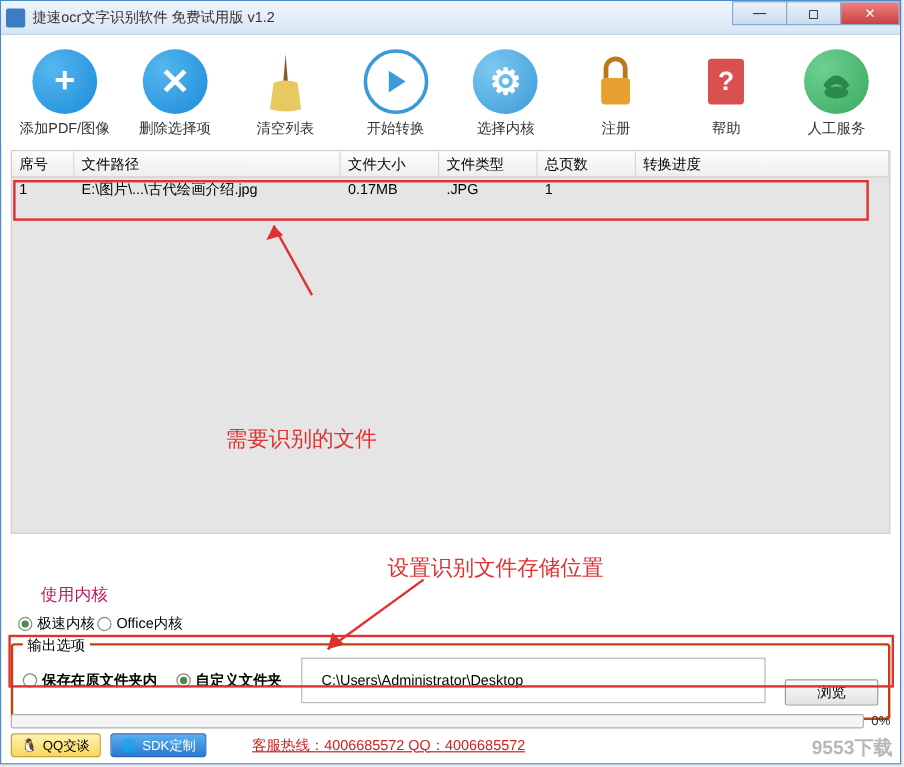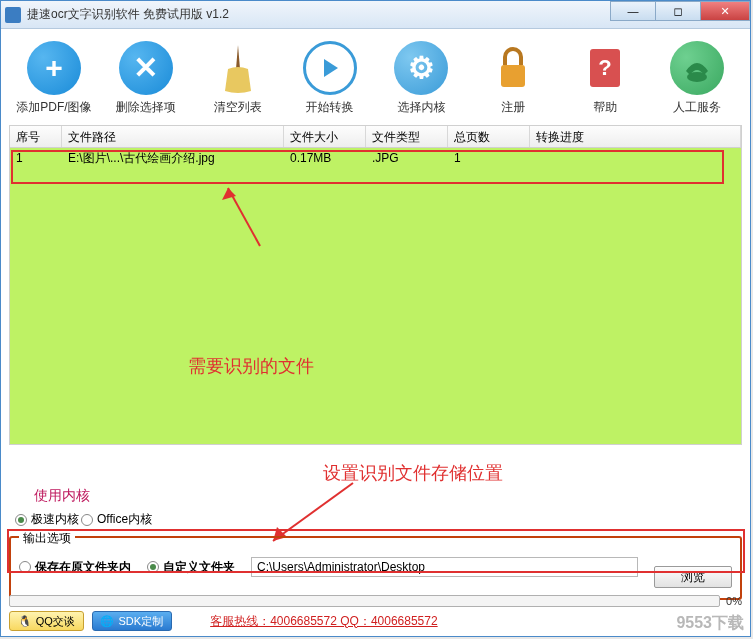--- a/index.html
+++ b/index.html
@@ -18,21 +18,21 @@
 
 .toolbar { height: 92px; background: #fff; display: flex; align-items: center; padding: 6px 8px 0 8px; gap: 2px; }
 .tool { width: 90px; display: flex; flex-direction: column; align-items: center; gap: 4px; cursor: pointer; }
 .tool-icon { width: 54px; height: 54px; border-radius: 50%; display: flex; align-items: center; justify-content: center; }
 .tool-label { font-size: 12px; color: #333; }
 .ic-blue { background: radial-gradient(circle at 30% 30%, #56b6f0, #1a8bd8); }
 .ic-gear { background: radial-gradient(circle at 30% 30%, #7ec8f0, #3a9bd8); }
 .ic-phone { background: radial-gradient(circle at 30% 30%, #6ed090, #3aa860); }
 .ic-text { color:#fff; font-size: 30px; font-weight: bold; }
 
-.table-area { margin: 4px 8px; border: 1px solid #d0d0d0; height: 320px; background: #bef264; position: relative; }
+.table-area { margin: 4px 8px; border: 1px solid #d0d0d0; height: 320px; background: #e5e5e5; position: relative; }
 .thead { display: flex; background: linear-gradient(#fdfdfd,#eee); border-bottom: 1px solid #d0d0d0; height: 22px; font-size: 12px; }
 .th { padding: 3px 6px; border-right: 1px solid #d8d8d8; }
 .th1 { width: 52px; }
 .th2 { width: 222px; }
 .th3 { width: 82px; }
 .th4 { width: 82px; }
 .th5 { width: 82px; }
 .th6 { flex: 1; }
 .trow { display: flex; font-size: 12px; height: 20px; align-items: center; }
 .td { padding: 2px 6px; }
@@ -41,21 +41,21 @@
 .annot1 { position: absolute; left: 178px; top: 228px; font-size: 18px; color: #e03030; pointer-events: none; font-family: Liberation Serif, serif; }
 
 .bottom-panel { position: absolute; left: 8px; right: 8px; bottom: 36px; }
 .group-label { font-size: 14px; color: #be185d; margin-bottom: 4px; margin-left: 25px; }
 .kernel-row { display: flex; align-items: center; gap: 2px; font-size: 12px; padding: 2px 6px 8px 6px; }
 .radio { width: 12px; height: 12px; border: 1px solid #888; border-radius: 50%; display: inline-flex; align-items: center; justify-content: center; margin-right: 4px; background:#fff; }
 .radio.checked::after { content:""; width:6px; height:6px; background:#4a8a4a; border-radius:50%; display:block; }
 .output-group { border: 2px solid #c2410c; border-radius: 3px; padding: 8px 8px 10px 8px; position: relative; }
 .output-legend { position: absolute; top: -8px; left: 8px; background: #fff; padding: 0 4px; font-size: 12px; }
 .output-row { display: flex; align-items: center; gap: 16px; font-size: 12px; }
-.path-input { flex: 1; height: 20px; border: 1px solid #b8b8b8; padding: 2px 5px; font-size: 12px; background: #fff; }
+.path-input { flex: 1; height: 38px; border: 1px solid #b8b8b8; padding: 2px 16px; font-size: 12px; background: #fff; }
 .browse-btn { width: 78px; height: 22px; border: 1px solid #9a9a9a; background: linear-gradient(#fdfdfd,#e2e2e2); font-size: 12px; border-radius: 2px; margin-top: 20px; }
 .redbox2 { position: absolute; border: 2px solid #e03030; pointer-events: none; }
 .annot2 { position: absolute; font-size: 18px; color: #e03030; pointer-events: none; }
 
 .progress { position: absolute; left: 8px; right: 8px; bottom: 28px; height: 14px; display: flex; align-items: center; gap: 6px; }
 .pbar { flex: 1; height: 12px; border: 1px solid #b0b0b0; background: #f4f4f4; border-radius: 2px; }
 .ppct { font-size: 11px; color: #333; }
 
 .footer { position: absolute; left: 8px; right: 8px; bottom: 4px; height: 22px; display: flex; align-items: center; gap: 8px; }
 .qq-btn { height: 20px; padding: 0 8px; border: 1px solid #c8a030; background: linear-gradient(#fff3b0,#f8d860); font-size: 11px; border-radius: 3px; display:flex; align-items:center; gap:4px; }

